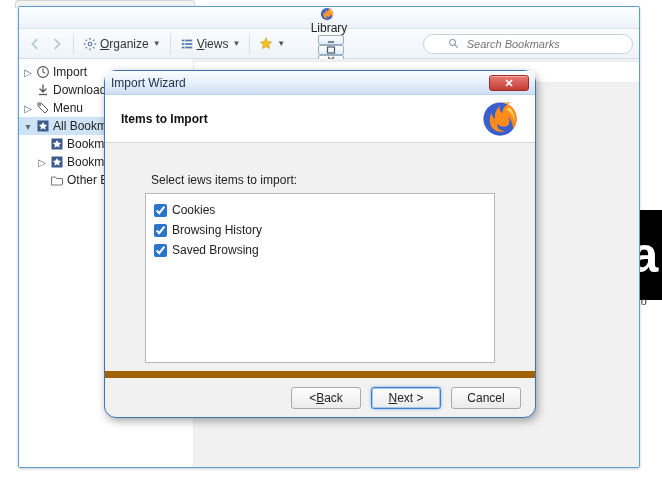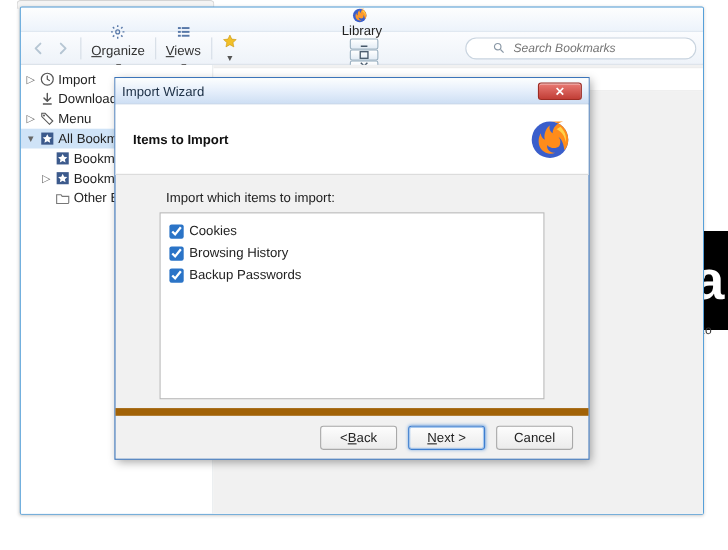--- a/index.html
+++ b/index.html
@@ -28,21 +28,21 @@
   .winbtn { width:26px; height:14px; border:1px solid #9aafbf; border-radius:2px; margin-left:4px;
             background:linear-gradient(#fff,#e3ecf5); display:flex; align-items:center; justify-content:center;
             font-size:9px; color:#47586a; cursor:default;}
   .winbtn svg { width:10px; height:8px; }
 
   .lib-toolbar { height:30px; background:linear-gradient(#fbfcfe,#eef3f9); border-bottom:1px solid #d5dde6;
                  display:flex; align-items:center; padding:0 6px; font-size:12px; color:#333; gap:2px;}
   .nav-arrow { width:18px; height:18px; display:flex; align-items:center; justify-content:center; opacity:.45; margin:0 1px;}
   .nav-arrow svg { width:14px; height:14px; }
   .tb-sep { width:1px; height:20px; background:#d5dde6; margin:0 4px;}
-  .tb-item { display:flex; align-items:center; gap:3px; padding:2px 3px; cursor:default;flex-direction:column;}
+  .tb-item { display:flex; align-items:center; gap:3px; padding:2px 3px; cursor:default;}
   .tb-item .cog,.tb-item .list,.tb-item .star { width:14px; height:14px; }
   .tb-item u { text-decoration:underline; text-underline-offset:1px;}
   .dd { font-size:8px; color:#555; margin-left:1px;}
   .searchbox { margin-left:auto; width:210px; height:20px; border:1px solid #c9d4df; border-radius:10px;
                background:#fff; display:flex; align-items:center; padding:0 24px; gap:6px;}
   .searchbox input { border:none; outline:none; font-size:11px; color:#555; width:100%; font-style:italic; background:transparent;}
   .mag { width:12px; height:12px; }
 
   .lib-body { position:absolute; top:52px; bottom:0; left:0; right:0; display:flex; background:#fff;}
   .lib-sidebar { width:175px; border-right:1px solid #e4e8ec; padding:4px 0; font-size:12px; color:#222; overflow:hidden;}
@@ -52,30 +52,30 @@
   .tree-ico { width:14px; height:14px; display:inline-flex; align-items:center; justify-content:center;}
   .tree-row.d1 { padding-left:18px; }
   .tree-row.sel { background:#cfe3f7; }
   .main-gray { flex:1; background:#f1f1f1; position:relative;}
   .row-stub { position:absolute; left:0; right:0; top:2px; height:22px; background:#fff;
               border-top:1px solid #ececec; border-bottom:1px solid #ececec;}
 
   
   .wizard { position:absolute; left:104px; top:70px; width:432px; height:348px;
             border:1px solid #3b74b9; background:#f1f1f1; box-shadow:2px 3px 8px rgba(0,0,0,.35);
-            z-index:5; border-radius:0;}
+            z-index:5; border-radius:12px;}
   .wiz-titlebar { height:24px; background:linear-gradient(#fcfefe,#e6effb,#cedff4);
                   border-bottom:1px solid #bcd0e9; display:flex; align-items:center; padding:0 6px;}
   .wiz-titlebar .title { font-size:12px; color:#1b2e44;}
   .wiz-titlebar .spacer { flex:1;}
   .closebtn { width:40px; height:16px; border-radius:3px; display:flex; align-items:center; justify-content:center;
               background:linear-gradient(#e97a74,#c13e36); border:1px solid #9e2c24; box-shadow:inset 0 1px rgba(255,255,255,.4);}
   .closebtn svg { width:10px; height:10px; }
 
-  .wiz-header { height:64px; background:#fff; border-bottom:1px solid #d9d9d9; display:flex; align-items:center;
+  .wiz-header { height:48px; background:#fff; border-bottom:1px solid #d9d9d9; display:flex; align-items:center;
                 padding:0 16px; justify-content:space-between;}
   .wiz-header .h-title { font-size:12px; font-weight:700; color:#111;}
   .ff-logo { width:38px; height:38px; }
 
   .wiz-body { position:absolute; top:90px; left:0; right:0; bottom:48px; padding:12px 40px 0 40px;
               font-size:12px; color:#222;}
   .wiz-body .prompt { margin:0 0 6px 6px;}
   .opt-box { border:1px solid #b7b7b7; background:#fff; height:170px; padding:6px 8px; overflow:auto;}
   .opt-row { display:flex; align-items:center; gap:5px; height:20px;}
   .opt-row input { accent-color:#2b74c7; width:13px; height:13px; margin:0;}
@@ -284,33 +284,33 @@
     <span class="ff-logo">
       <svg viewBox="0 0 64 64">
           <circle cx="32" cy="32" r="28" fill="#3a5ecb"></circle>
           <path d="M32 4c16 0 28 12 28 28 0 6-2 12-6 16-2-24-18-24-18-24 12 0 14 12 10 18-4 4-14 4-18-2-2 6 4 12 12 12-8 4-20 0-24-10-2-6-2-14 2-20 0 4 2 8 6 10-2-8 2-18 8-22-2 4 0 10 4 12 0-8 6-16 16-18z" fill="#ff8c1a"></path>
           <path d="M48 12c6 6 10 14 8 24-2-16-14-20-14-20z" fill="#ffd24a"></path>
         </svg>
     </span>
   </div>
 
   <div class="wiz-body">
-    <div class="prompt">Import which items to import:</div>
+    <div class="prompt">Select iews items to import:</div>
     <div class="opt-box">
       <div class="opt-row">
         <input type="checkbox" id="c1" checked="" style="">
         <label for="c1">Cookies</label>
       </div>
       <div class="opt-row">
         <input type="checkbox" id="c2" checked="" style="">
         <label for="c2">Browsing History</label>
       </div>
       <div class="opt-row">
         <input type="checkbox" id="c3" checked="" style="">
-        <label for="c3">Backup Passwords</label>
+        <label for="c3">Saved Browsing</label>
       </div>
     </div>
   </div>
 
   <div class="wiz-footer">
     <span class="btn">&lt; <u>B</u>ack</span>
     <span class="btn primary"><u>N</u>ext &gt;</span>
     <span class="btn">Cancel</span>
   </div>
 </div>

